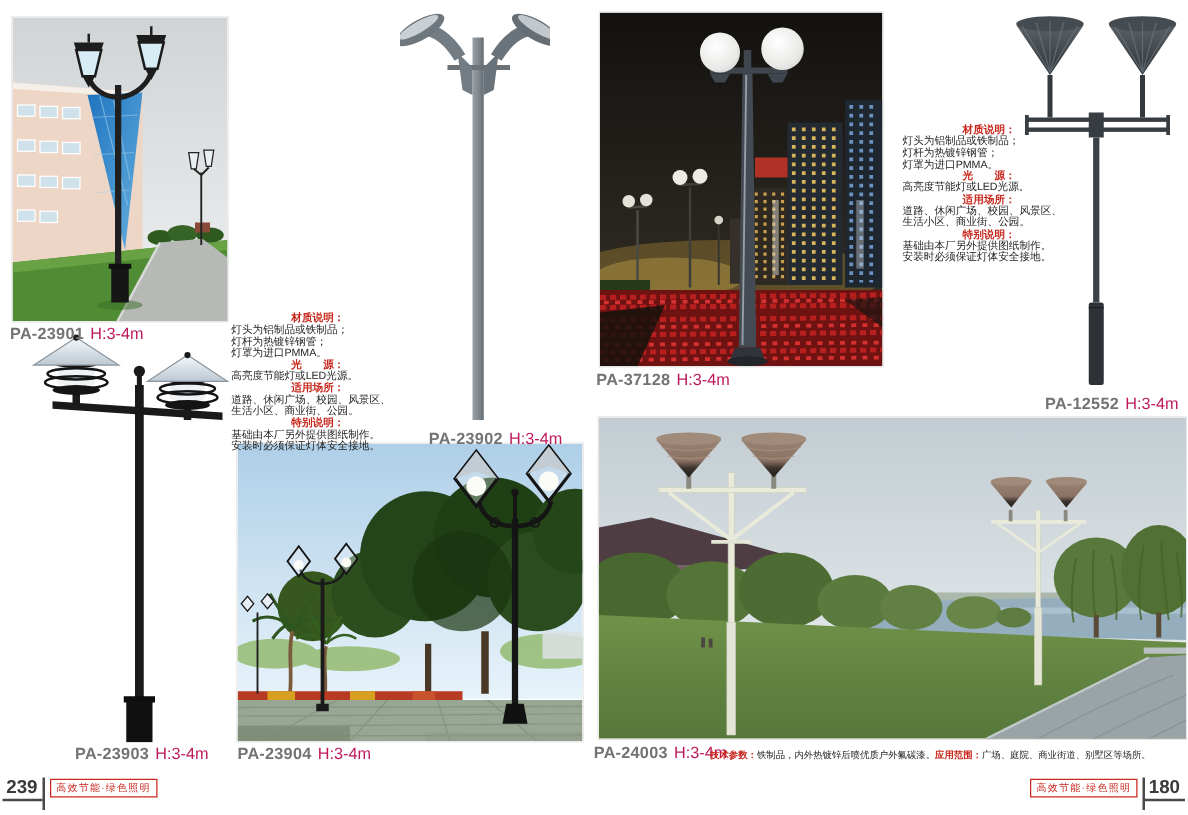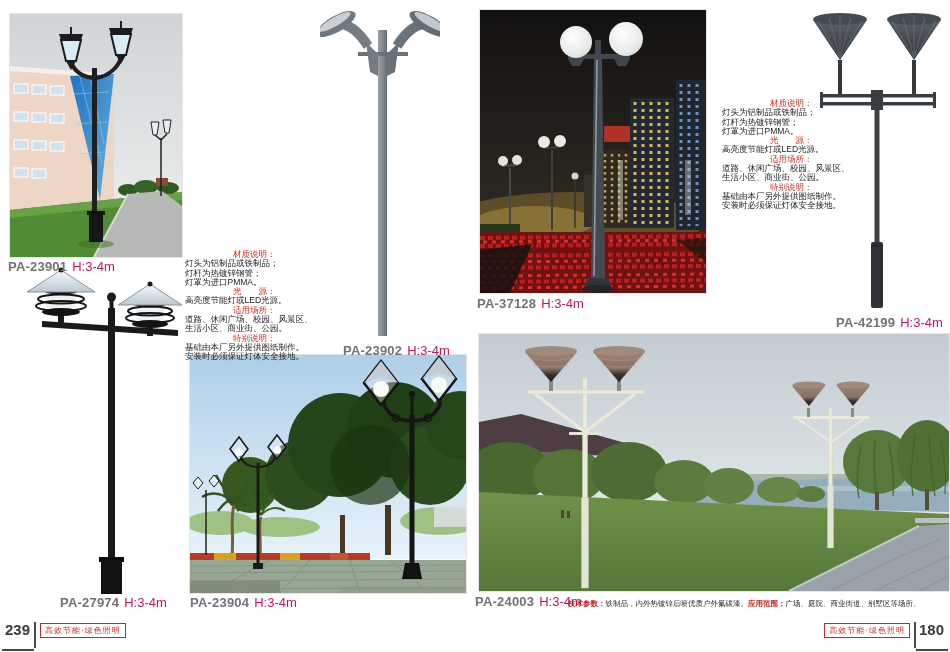--- a/index.html
+++ b/index.html
@@ -4,25 +4,25 @@
 <style>
   html,body{margin:0;padding:0;background:#fff;}
   .page{position:relative;width:950px;height:652px;background:#ffffff;overflow:hidden;
         font-family:"Liberation Sans","DejaVu Sans",sans-serif;}
   .photo{position:absolute;overflow:hidden;outline:1px solid rgba(0,0,0,.10);}
   .plain{position:absolute;overflow:hidden;}
   .plabel{position:absolute;font-size:13px;white-space:nowrap;z-index:5;}
   .plabel .code{color:#737373;font-weight:bold;letter-spacing:.2px;}
   .plabel .ph{color:#be185d;margin-left:5px;}
   .spec{position:absolute;width:160px;font-size:8.5px;line-height:9.3px;color:#232323;z-index:4;}
-  .spec .sh{color:#c8281e;font-weight:normal;padding-left:48px;}
+  .spec .sh{color:#c8281e;font-weight:bold;padding-left:48px;}
   .technote{position:absolute;font-size:7.5px;color:#232323;white-space:nowrap;z-index:5;text-align:center;}
   .technote .tl{color:#c8281e;font-weight:bold;}
   .footer{position:absolute;display:flex;align-items:flex-start;z-index:6;}
-  .pnum{font-size:15px;font-weight:bold;color:#3a3a3a;line-height:15px;padding:0 4px 12px 3px;
+  .pnum{font-size:15px;font-weight:bold;color:#3a3a3a;line-height:15px;padding:0 4px 2px 3px;
         border-bottom:2px solid #4a4a4a;}
   .vbar{width:2px;height:26px;background:#4a4a4a;}
   .slog{margin:1px 0 0 4px;border:1px solid #c8281e;color:#c8281e;font-size:8px;font-weight:normal;
         padding:2px 4px;line-height:9px;letter-spacing:1px;white-space:nowrap;}
   .slog.r{margin:1px 4px 0 0;}
 </style>
 </head>
 <body>
 
 <div class="page">
@@ -498,30 +498,30 @@
     </svg>
   </div>
 
   <div class="plabel" style="left:8px;top:259px">
     <span class="code">PA-23901</span><span class="ph">H:3-4m</span>
   </div>
   <div class="plabel" style="left:343px;top:343px">
     <span class="code">PA-23902</span><span class="ph">H:3-4m</span>
   </div>
   <div class="plabel" style="left:60px;top:595px">
-    <span class="code">PA-27974</span><span class="ph">H:3-4m</span>
+    <span class="code">PA-23903</span><span class="ph">H:3-4m</span>
   </div>
   <div class="plabel" style="left:190px;top:595px">
     <span class="code">PA-23904</span><span class="ph">H:3-4m</span>
   </div>
   <div class="plabel" style="left:477px;top:296px">
     <span class="code">PA-37128</span><span class="ph">H:3-4m</span>
   </div>
   <div class="plabel" style="left:836px;top:315px">
-    <span class="code">PA-42199</span><span class="ph">H:3-4m</span>
+    <span class="code">PA-12552</span><span class="ph">H:3-4m</span>
   </div>
   <div class="plabel" style="left:475px;top:594px">
     <span class="code">PA-24003</span><span class="ph">H:3-4m</span>
   </div>
 
   <div class="spec" style="left:185px;top:250px">
     <div class="sh">材质说明：</div>
     <div class="sl">灯头为铝制品或铁制品；</div>
     <div class="sl">灯杆为热镀锌钢管；</div>
     <div class="sl">灯罩为进口PMMA。</div>

